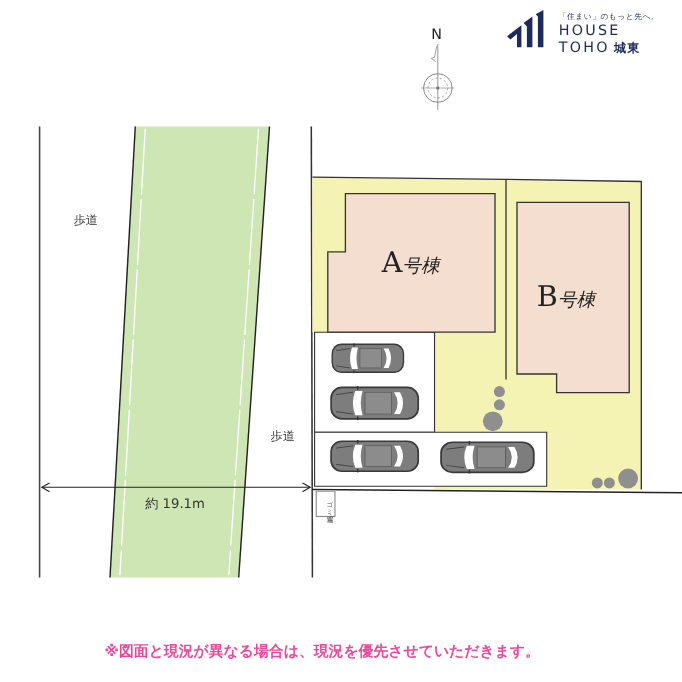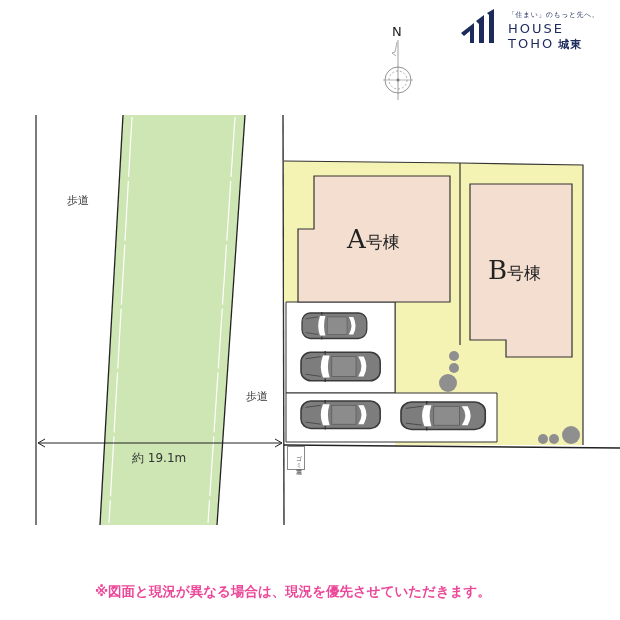--- a/index.html
+++ b/index.html
@@ -8,21 +8,21 @@
   svg.plan { position: absolute; left: 0; top: 0; }
   .logo-wrap { position: absolute; left: 458px; top: 8px; width: 160px; height: 44px; }
   .logo-tagline { position: absolute; left: 50px; top: 2px; font-size: 7px; color: #1c2a5c; letter-spacing: 0.5px; white-space: nowrap; }
   .logo-line1 { position: absolute; left: 50px; top: 13px; font-size: 13px; color: #1c2a5c; letter-spacing: 2px; font-family: "DejaVu Sans", sans-serif; white-space: nowrap; }
   .logo-line2 { position: absolute; left: 50px; top: 28px; font-size: 13px; color: #1c2a5c; letter-spacing: 2px; font-family: "DejaVu Sans", sans-serif; white-space: nowrap; }
   .logo-line2 .suffix { font-size: 11px; letter-spacing: 1px; margin-left: 4px; font-weight: bold; margin-top: 16px; }
   .north-label { position: absolute; left: 392px; top: 24px; font-size: 13px; color: #222; font-family: "DejaVu Sans", sans-serif; }
   .label { position: absolute; font-size: 11px; color: #333; white-space: nowrap; font-family: Liberation Serif, serif; }
   .bldg-label { position: absolute; color: #222; white-space: nowrap; font-family: "DejaVu Serif", "Liberation Serif", serif; }
   .bldg-label .big { font-size: 26px; }
-  .bldg-label .small { font-size: 17px; font-family: "DejaVu Sans", sans-serif; }
+  .bldg-label .small { font-size: 17px; font-family: "DejaVu Sans", sans-serif; font-style: italic; }
   .dim-label { position: absolute; font-size: 12px; color: #333; white-space: nowrap; }
   .garbage { position: absolute; left: 287px; top: 446px; width: 18px; height: 24px; border: 1px solid #888; background: #fff;
              font-size: 6px; line-height: 7px; color: #555; writing-mode: vertical-rl; text-align: center; padding: 1px; box-sizing: border-box; }
   .note { position: absolute; left: 95px; top: 583px; font-size: 13.5px; color: #ec4899; white-space: nowrap; font-weight: bold; }
 </style>
 </head>
 <body>
 
 <svg class="plan" width="620" height="620" viewBox="0 0 620 620">
   <defs>

